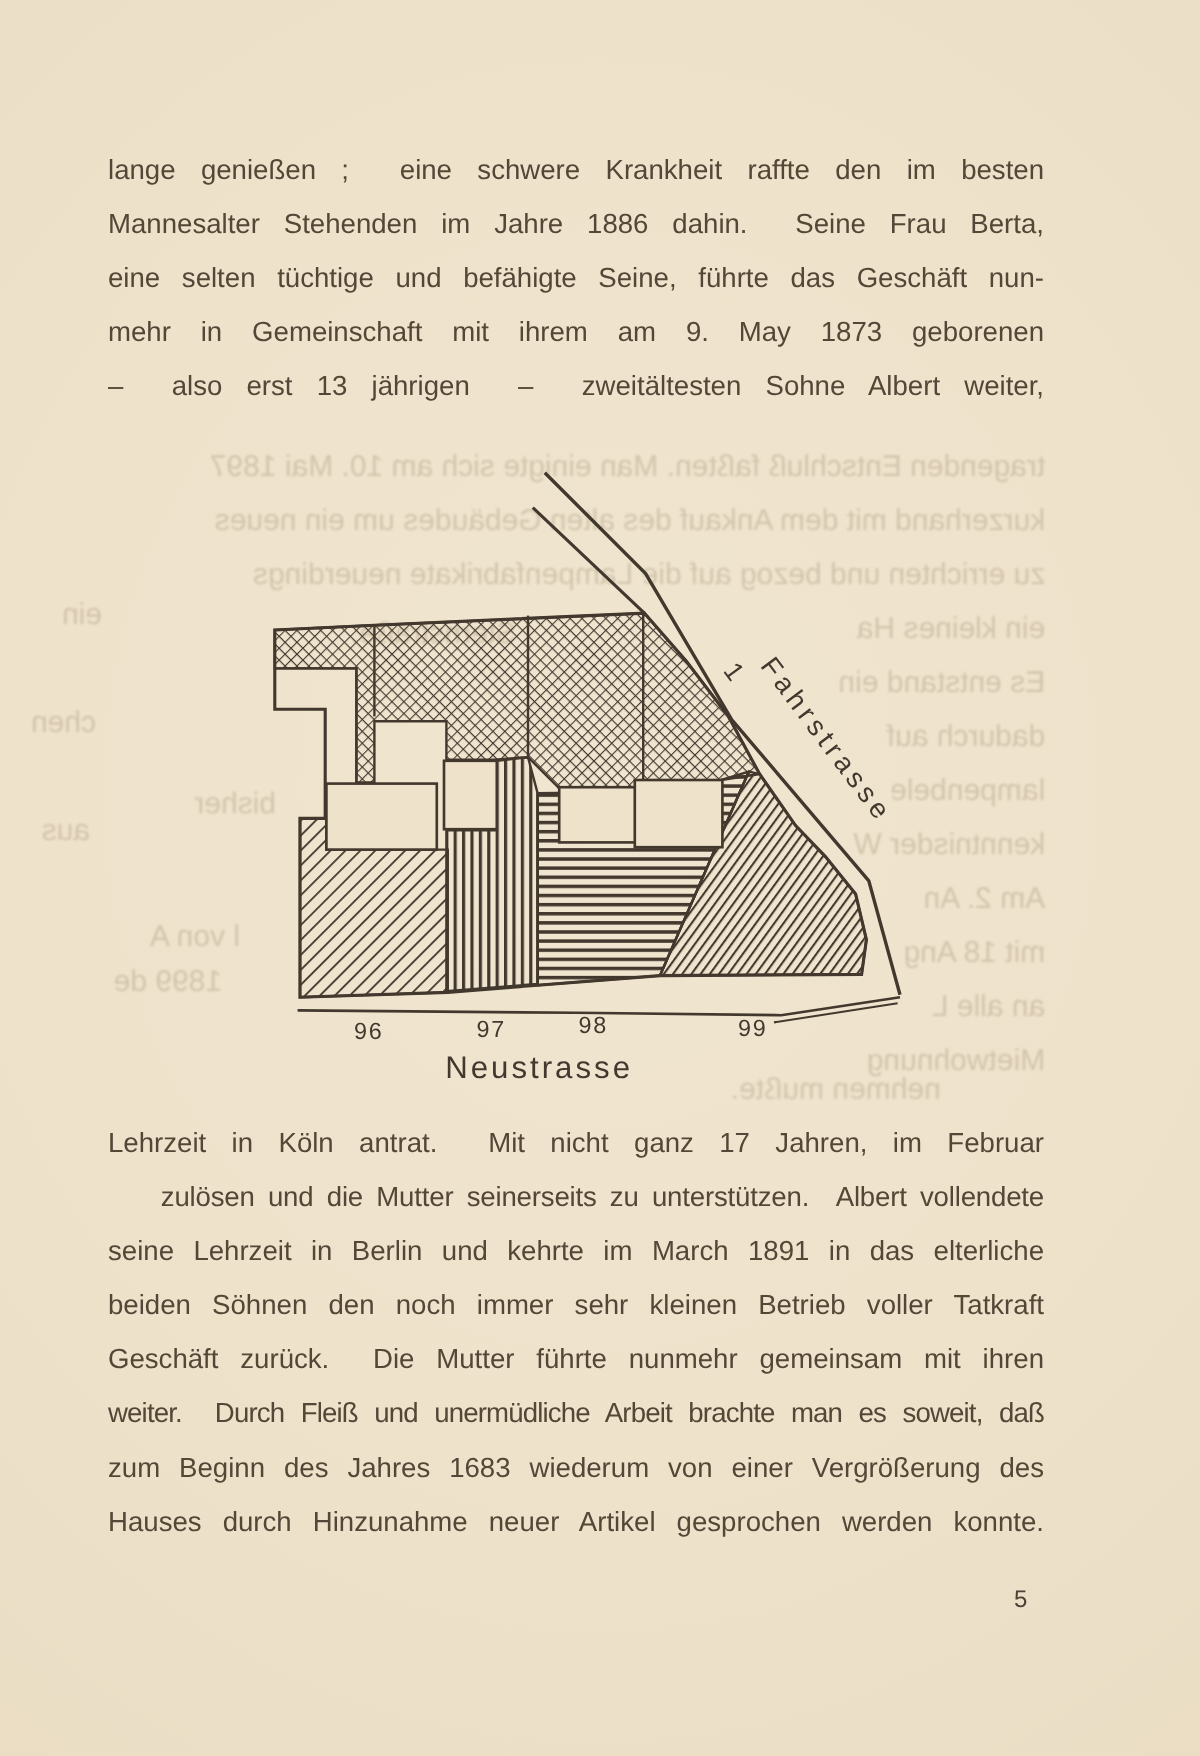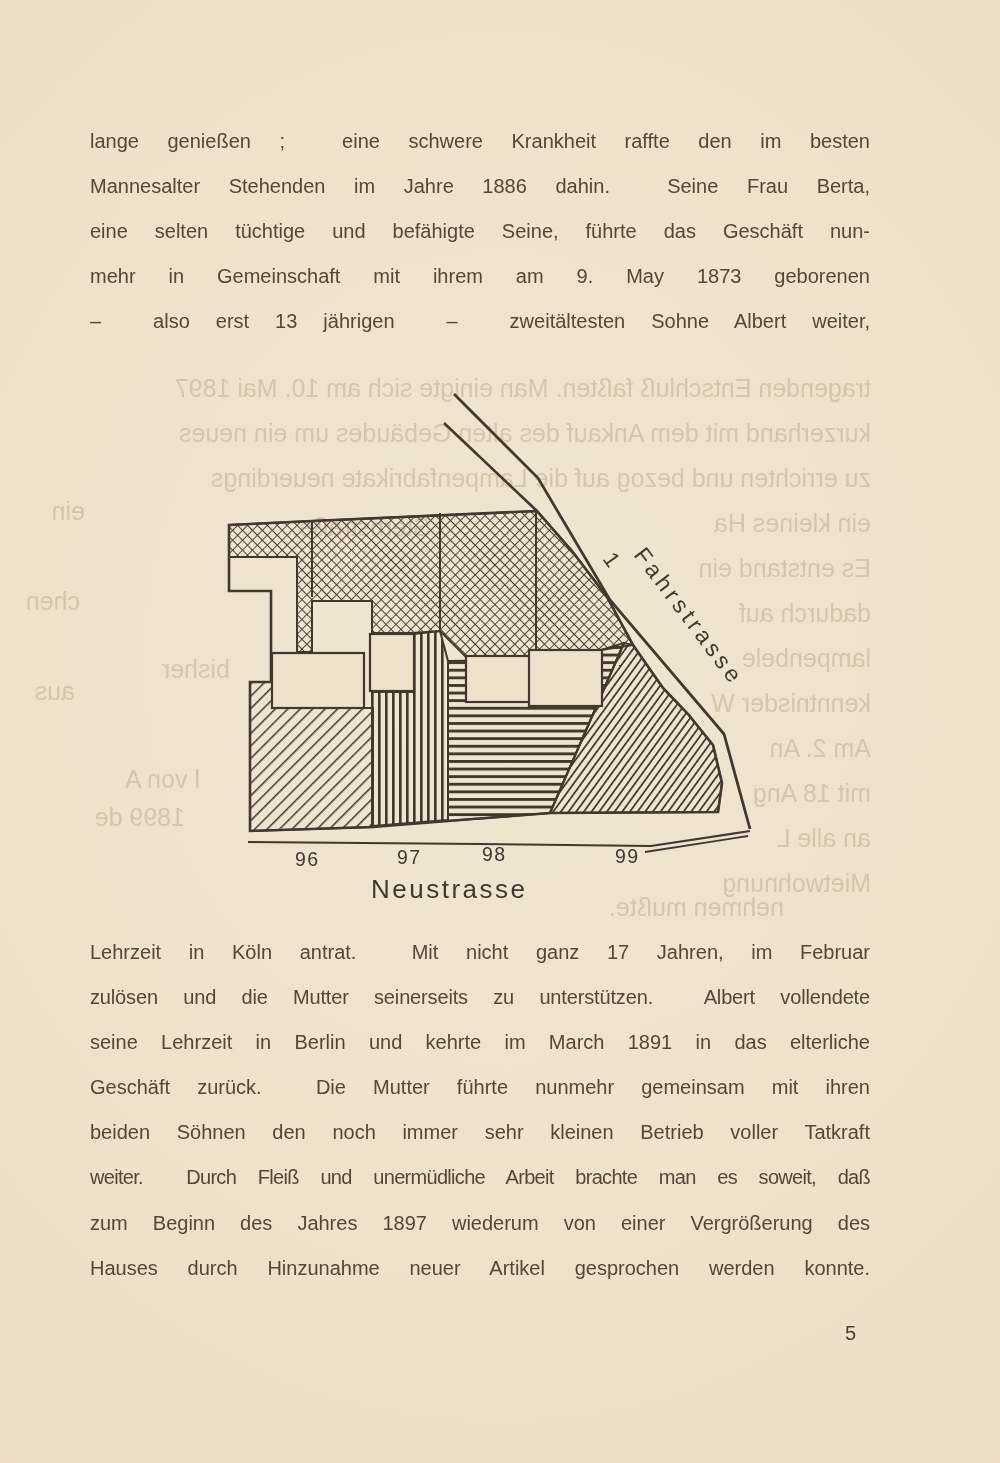--- a/index.html
+++ b/index.html
@@ -2,46 +2,46 @@
 <html><head>
 <meta charset="utf-8">
 <style>
   html,body{margin:0;padding:0;}
   body{width:1000px;height:1463px;position:relative;overflow:hidden;
        background:#ecdfc6;
        font-family:"Liberation Sans", sans-serif;}
   #paper{position:absolute;inset:0;
        background:radial-gradient(ellipse 90% 70% at 50% 45%, #f0e5d0 0%, #eee2cb 55%, #eaddc4 100%);}
   .blk{position:absolute;left:90px;width:780px;color:#544737;
-       font-size:20px;letter-spacing:0;}
+       font-size:23px;letter-spacing:0;}
   .ln{text-align:justify;text-align-last:justify;height:45.1px;line-height:45.1px;
       white-space:nowrap;}
   #pg5{position:absolute;left:845px;top:1322px;color:#4c4134;font-size:20px;}
 </style>
 </head>
 <body>
 
 <div id="paper"></div>
 
 <div class="blk" id="blk1" style="top:118.5px;">
 <div class="ln">lange genießen ; &nbsp;eine schwere Krankheit raffte den im besten</div>
 <div class="ln">Mannesalter Stehenden im Jahre 1886 dahin. &nbsp;Seine Frau Berta,</div>
 <div class="ln">eine selten tüchtige und befähigte Seine, führte das Geschäft nun-</div>
 <div class="ln">mehr in Gemeinschaft mit ihrem am 9. May 1873 geborenen</div>
 <div class="ln">– &nbsp;also erst 13 jährigen &nbsp;– &nbsp;zweitältesten Sohne Albert weiter,</div>
 </div>
 
 <div class="blk" id="blk2" style="top:930px;">
 <div class="ln">Lehrzeit in Köln antrat. &nbsp;Mit nicht ganz 17 Jahren, im Februar</div>
-<div class="ln" style="letter-spacing:-0.15px;">zulösen und die Mutter seinerseits zu unterstützen. &nbsp;Albert vollendete</div>
+<div class="ln" style="letter-spacing:-0.15px;margin-left:44px;">zulösen und die Mutter seinerseits zu unterstützen. &nbsp;Albert vollendete</div>
 <div class="ln">seine Lehrzeit in Berlin und kehrte im March 1891 in das elterliche</div>
+<div class="ln">beiden Söhnen den noch immer sehr kleinen Betrieb voller Tatkraft</div>
 <div class="ln">Geschäft zurück. &nbsp;Die Mutter führte nunmehr gemeinsam mit ihren</div>
-<div class="ln">beiden Söhnen den noch immer sehr kleinen Betrieb voller Tatkraft</div>
 <div class="ln" style="letter-spacing:-0.7px;">weiter. &nbsp;Durch Fleiß und unermüdliche Arbeit brachte man es soweit, daß</div>
-<div class="ln">zum Beginn des Jahres 1897 wiederum von einer Vergrößerung des</div>
+<div class="ln">zum Beginn des Jahres 1683 wiederum von einer Vergrößerung des</div>
 <div class="ln">Hauses durch Hinzunahme neuer Artikel gesprochen werden konnte.</div>
 </div>
 
 <div id="pg5">5</div>
 
 <svg id="map" width="1000" height="1463" viewBox="0 0 1000 1463" style="position:absolute;left:0;top:0;">
   <defs>
     <filter id="gblur" x="-20%" y="-20%" width="140%" height="140%">
       <feGaussianBlur stdDeviation="0.7"></feGaussianBlur>
     </filter>

